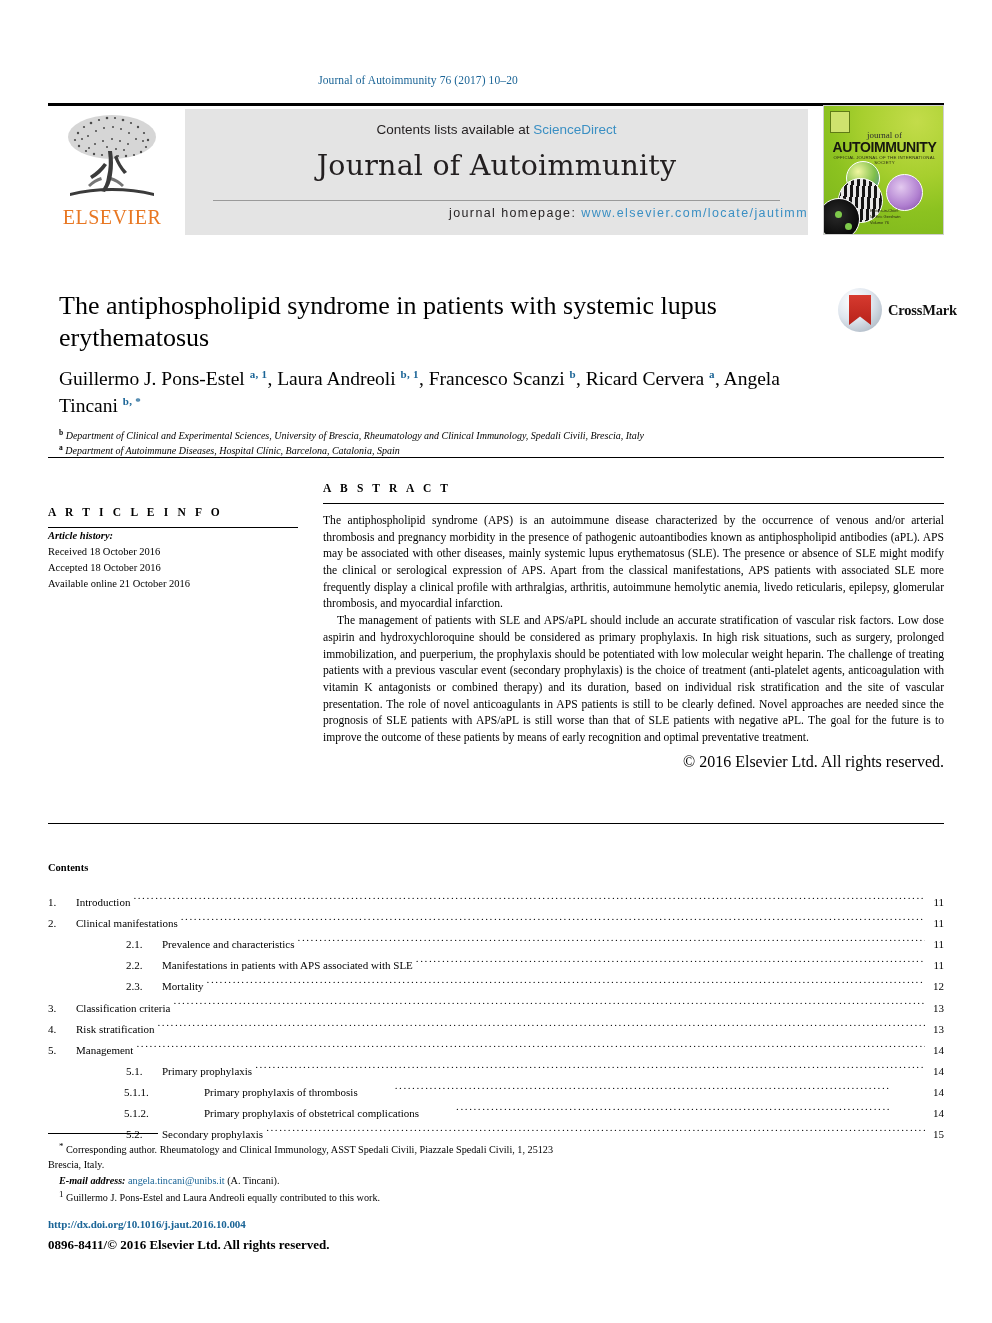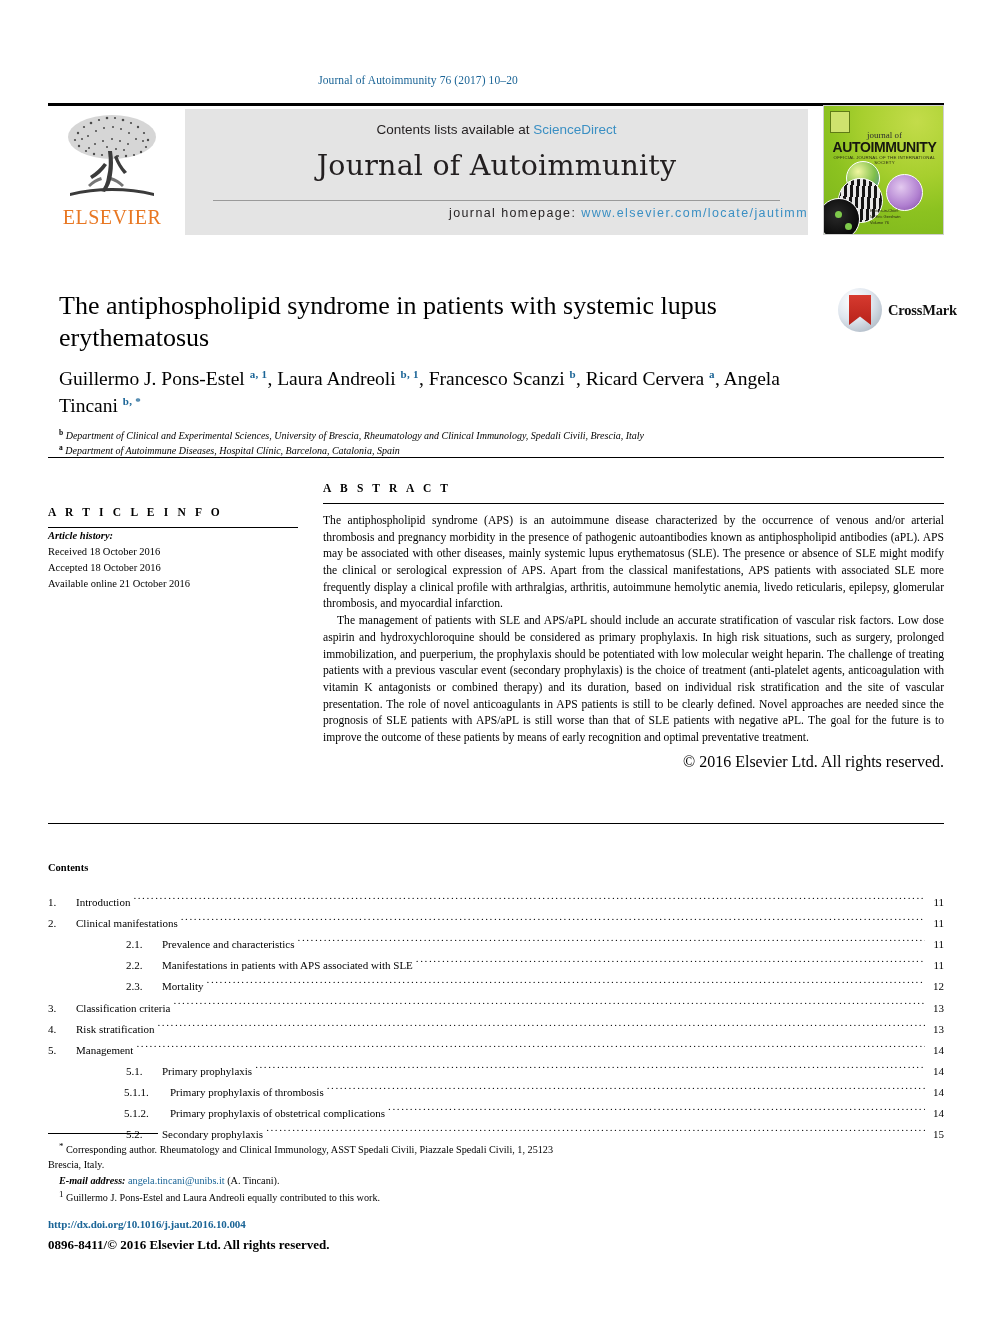--- a/index.html
+++ b/index.html
@@ -402,21 +402,21 @@
     line-height: 1.92;
     white-space: nowrap;
   }
   .toc-num {
     width: 28px;
     flex: 0 0 auto;
     text-align: left;
   }
   .toc-row.lvl2 { padding-left: 38px; }
   .toc-row.lvl2 .toc-num { width: 36px; margin-left: 40px; }
-  .toc-row.lvl3 { padding-left: 76px; }
+  .toc-row.lvl3 { padding-left: 76px; gap: 34px; }
   .toc-row.lvl3 .toc-num { width: 46px; }
   .toc-text { flex: 0 0 auto; }
   .toc-dots {
     flex: 1 1 auto;
     overflow: hidden;
     margin: 0 3px;
     height: 11px;
     position: relative;
   }
   .toc-dots::before {

